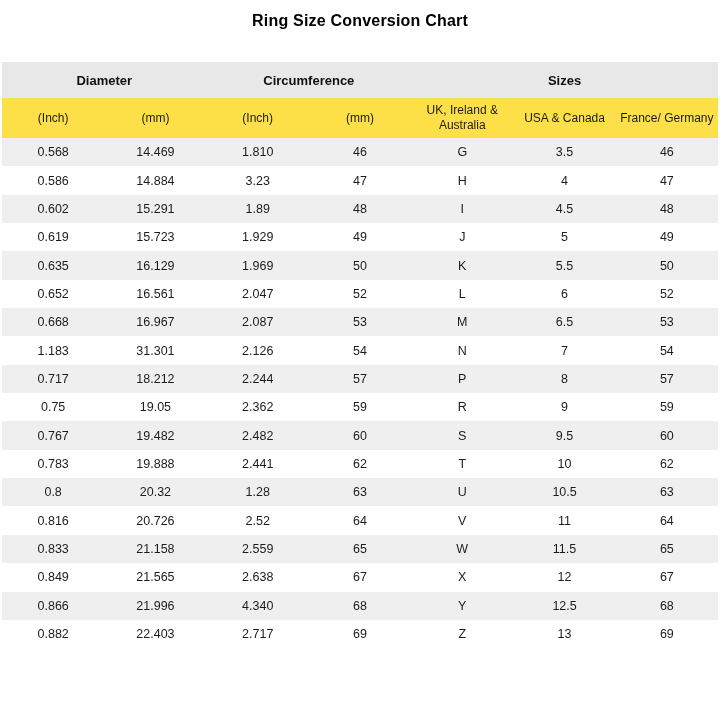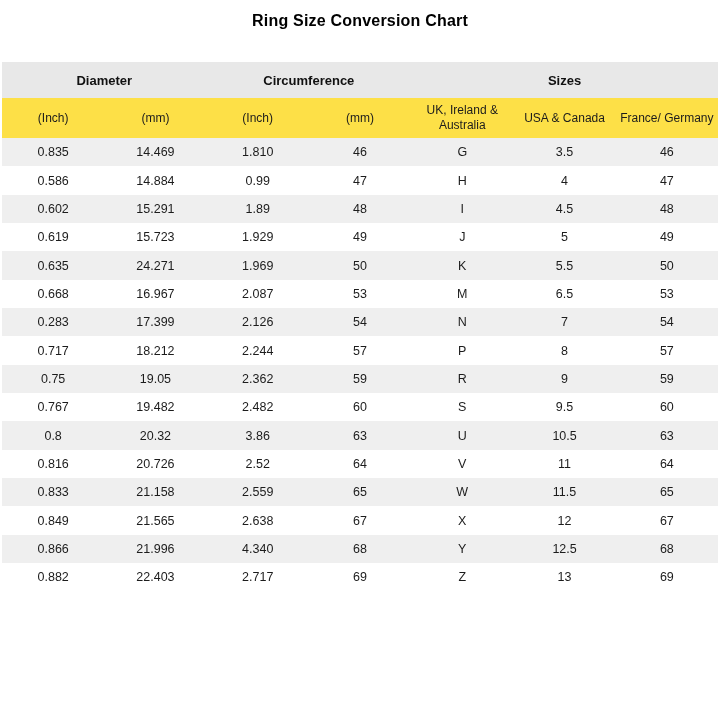--- a/index.html
+++ b/index.html
@@ -105,32 +105,32 @@
         <th>(mm)</th>
         <th>(Inch)</th>
         <th>(mm)</th>
         <th class="wrap">UK, Ireland &amp; Australia</th>
         <th>USA &amp; Canada</th>
         <th>France/ Germany</th>
       </tr>
     </thead>
     <tbody>
         <tr>
-          <td>0.835</td>
+          <td>0.568</td>
           <td>14.469</td>
           <td>1.810</td>
           <td>46</td>
           <td>G</td>
           <td>3.5</td>
           <td>46</td>
         </tr>
         <tr>
           <td>0.586</td>
           <td>14.884</td>
-          <td>0.99</td>
+          <td>3.23</td>
           <td>47</td>
           <td>H</td>
           <td>4</td>
           <td>47</td>
         </tr>
         <tr>
           <td>0.602</td>
           <td>15.291</td>
           <td>1.89</td>
           <td>48</td>
@@ -142,39 +142,48 @@
           <td>0.619</td>
           <td>15.723</td>
           <td>1.929</td>
           <td>49</td>
           <td>J</td>
           <td>5</td>
           <td>49</td>
         </tr>
         <tr>
           <td>0.635</td>
-          <td>24.271</td>
+          <td>16.129</td>
           <td>1.969</td>
           <td>50</td>
           <td>K</td>
           <td>5.5</td>
           <td>50</td>
+        </tr>
+        <tr>
+          <td>0.652</td>
+          <td>16.561</td>
+          <td>2.047</td>
+          <td>52</td>
+          <td>L</td>
+          <td>6</td>
+          <td>52</td>
         </tr>
         <tr>
           <td>0.668</td>
           <td>16.967</td>
           <td>2.087</td>
           <td>53</td>
           <td>M</td>
           <td>6.5</td>
           <td>53</td>
         </tr>
         <tr>
-          <td>0.283</td>
-          <td>17.399</td>
+          <td>1.183</td>
+          <td>31.301</td>
           <td>2.126</td>
           <td>54</td>
           <td>N</td>
           <td>7</td>
           <td>54</td>
         </tr>
         <tr>
           <td>0.717</td>
           <td>18.212</td>
           <td>2.244</td>
@@ -195,23 +204,32 @@
         <tr>
           <td>0.767</td>
           <td>19.482</td>
           <td>2.482</td>
           <td>60</td>
           <td>S</td>
           <td>9.5</td>
           <td>60</td>
         </tr>
         <tr>
+          <td>0.783</td>
+          <td>19.888</td>
+          <td>2.441</td>
+          <td>62</td>
+          <td>T</td>
+          <td>10</td>
+          <td>62</td>
+        </tr>
+        <tr>
           <td>0.8</td>
           <td>20.32</td>
-          <td>3.86</td>
+          <td>1.28</td>
           <td>63</td>
           <td>U</td>
           <td>10.5</td>
           <td>63</td>
         </tr>
         <tr>
           <td>0.816</td>
           <td>20.726</td>
           <td>2.52</td>
           <td>64</td>

